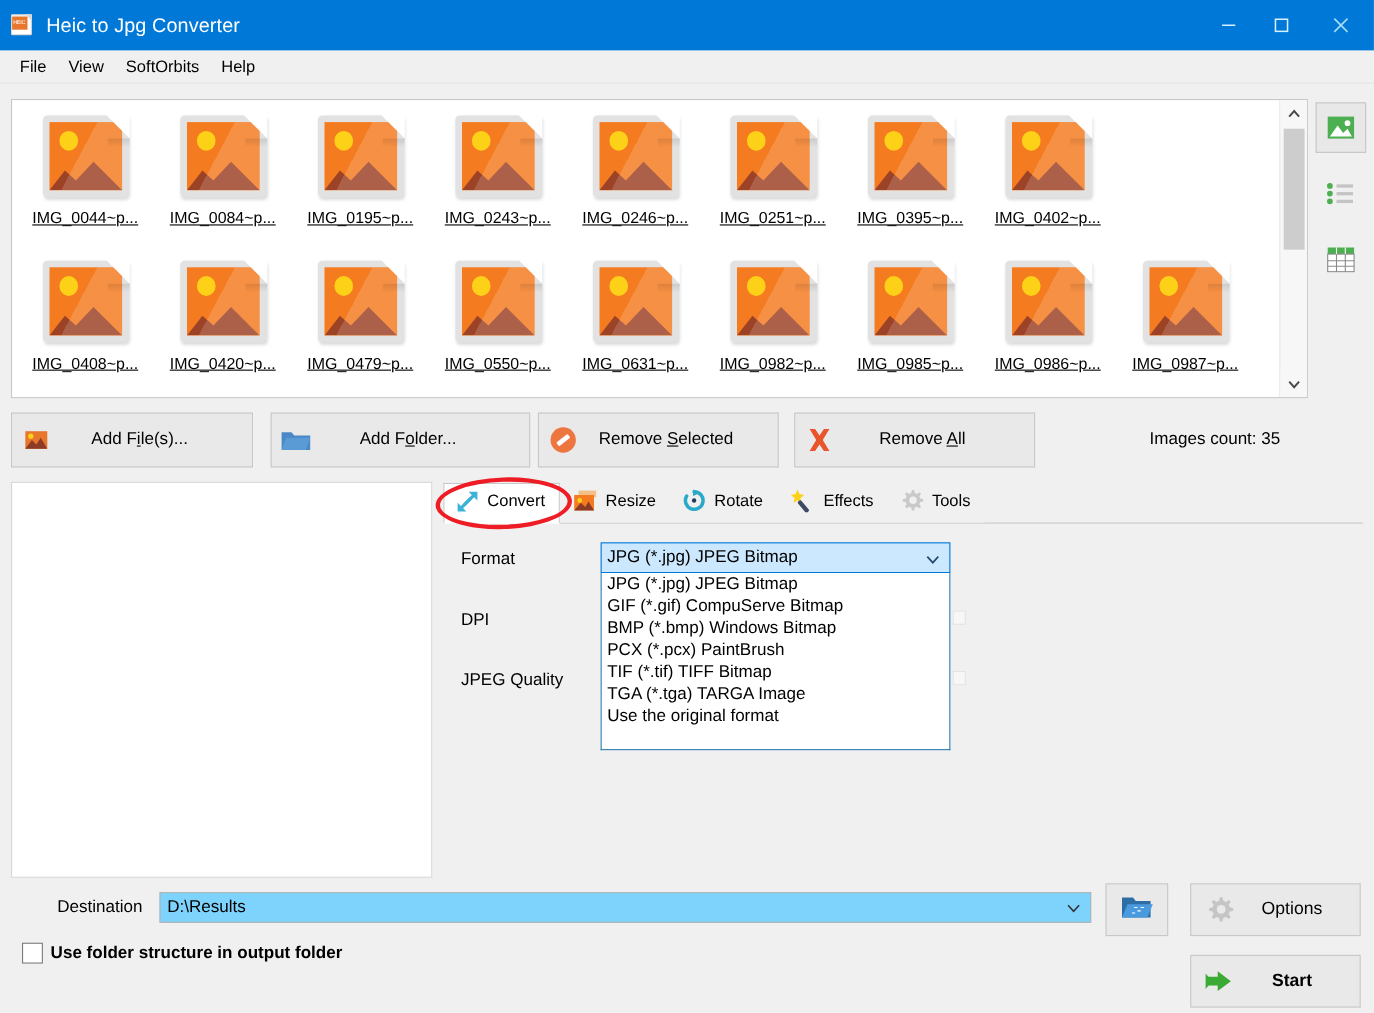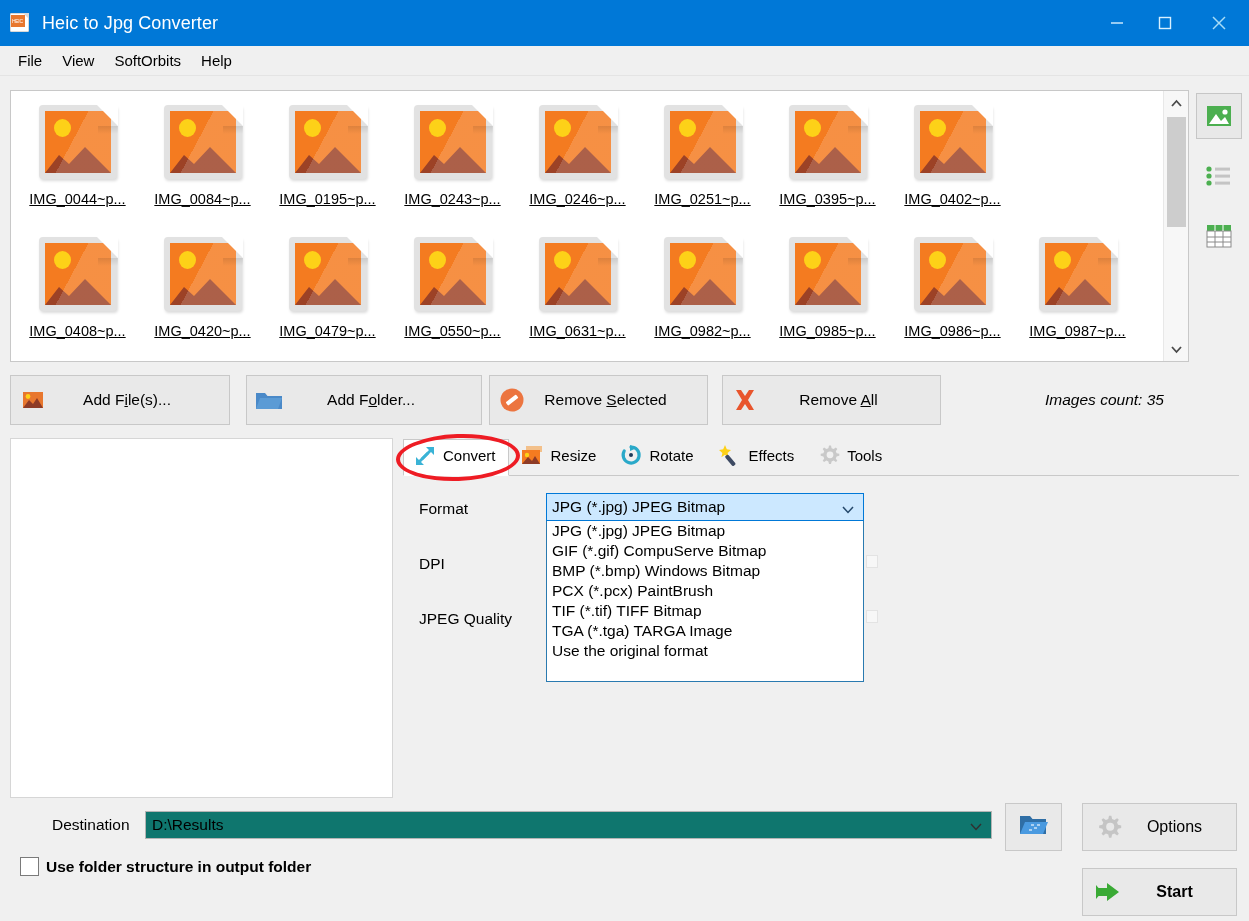--- a/index.html
+++ b/index.html
@@ -206,21 +206,21 @@
   }
   .fbtn .ico { width: 44px; display: flex; justify-content: center; align-items: center; }
   .fbtn .lbl { flex: 1; text-align: center; padding-right: 30px; }
   .fbtn u { text-decoration: underline; }
   #btn-addfiles { left: 0; width: 220px; }
   #btn-addfolder { left: 236px; width: 236px; }
   #btn-removesel { left: 479px; width: 219px; }
   #btn-removeall { left: 712px; width: 219px; }
   .imgcount {
     position: absolute; left: 1035px; top: 16px;
-    font-size: 15.5px; color: #000; font-style: italic;
+    font-size: 15.5px; color: #000;
   }
 
   
   .preview {
     position: absolute; left: 10px; top: 438px;
     width: 383px; height: 360px;
     background: #ffffff;
     border: 1px solid #d6d6d6;
   }
 
@@ -306,21 +306,21 @@
   #ghost-q   { left: 866px; top: 610px; width: 12px; height: 13px; }
 
   
   .dest-label {
     position: absolute; left: 52px; top: 816px;
     font-size: 15.5px; color: #000;
   }
   .dest-input {
     position: absolute; left: 145px; top: 811px;
     width: 847px; height: 28px;
-    background: #0f766e;
+    background: #7dd3fc;
     border: 1px solid #b4b4b4;
     display: flex; align-items: center;
     padding-left: 6px;
     font-size: 15.5px; color: #000;
   }
   .dest-input .caret { position: absolute; right: 8px; top: 6px; }
 
   .browse-btn {
     position: absolute; left: 1005px; top: 803px;
     width: 57px; height: 48px;

